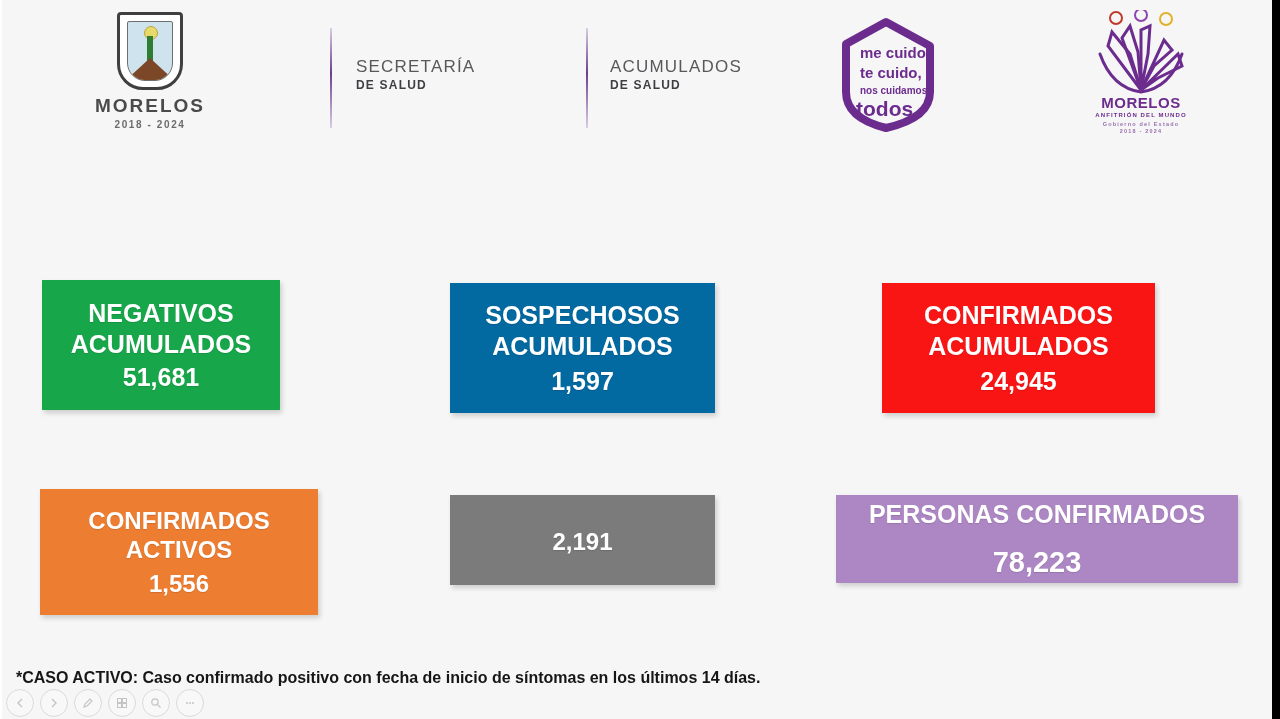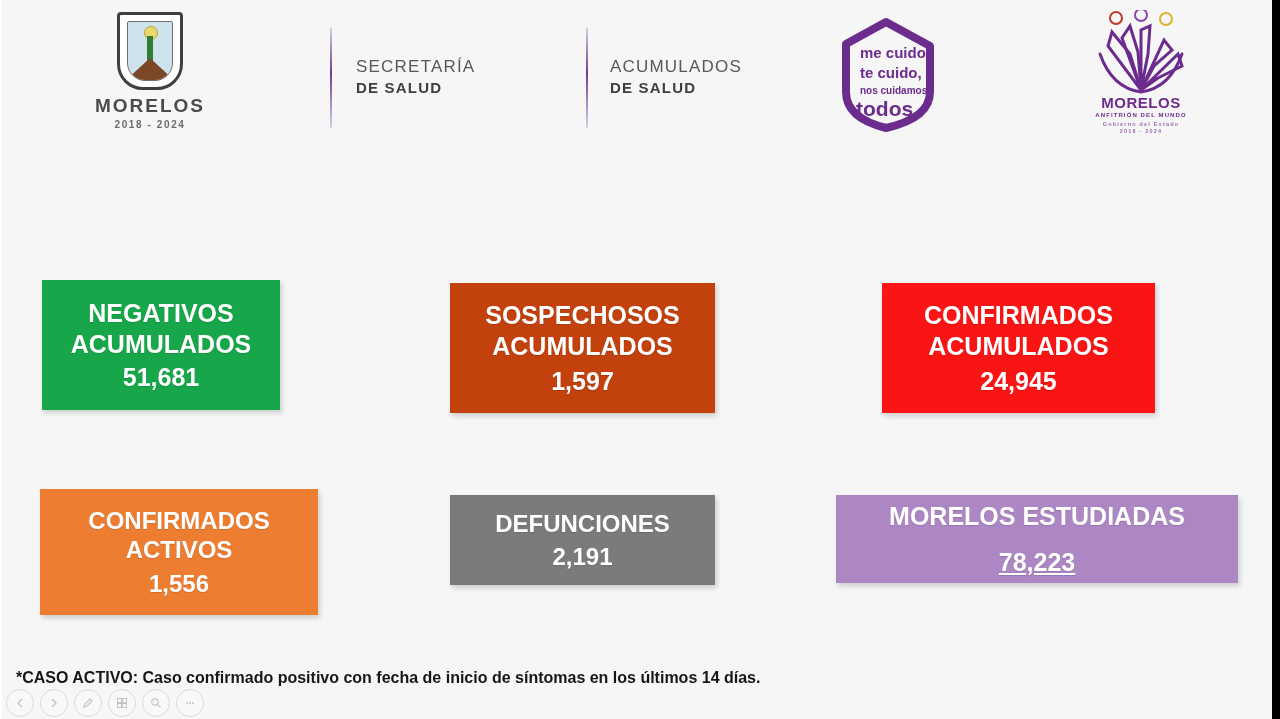--- a/index.html
+++ b/index.html
@@ -137,21 +137,21 @@
     top: 56px;
     color: #58585b;
     line-height: 1.28;
   }
   .dept .l1 {
     font-size: 17px;
     letter-spacing: 1.2px;
     font-weight: 400;
   }
   .dept .l2 {
-    font-size: 15px;
+    font-size: 12px;
     letter-spacing: 1.2px;
     font-weight: 700;
     color: #3f3f43;
   }
   .dept.secretaria { left: 356px; }
   .dept.servicios  { left: 610px; }
 
   
   .cuido-logo {
     position: absolute;
@@ -276,21 +276,21 @@
     background: #7b7b7b;
   }
   .box-defunciones .stat-label { font-size: 24px; }
   .box-defunciones .stat-value { font-size: 24px; margin-top: 4px; }
 
   .box-estudiadas {
     left: 836px; top: 495px;  width: 402px; height: 88px;
     background: #ad86c4;
   }
   .box-estudiadas .stat-label { font-size: 25px; }
-  .box-estudiadas .stat-value { font-size: 25px; margin-top: 16px; text-decoration: underline; }
+  .box-estudiadas .stat-value { font-size: 29px; margin-top: 16px; }
 
   
   .footnote {
     position: absolute;
     left: 16px;
     top: 669px;
     font-size: 16px;
     font-weight: 700;
     color: #161616;
     white-space: nowrap;
@@ -387,21 +387,21 @@
 
 
   <div class="stat-box box-negativos" style="background: rgb(23, 167, 74);">
     <div class="stat-label">
       <div>NEGATIVOS</div>
       <div>ACUMULADOS</div>
     </div>
     <div class="stat-value">51,681</div>
   </div>
 
-  <div class="stat-box box-sospechosos" style="background: #c2410c;">
+  <div class="stat-box box-sospechosos" style="background: #0369a1;">
     <div class="stat-label">
       <div>SOSPECHOSOS</div>
       <div>ACUMULADOS</div>
     </div>
     <div class="stat-value">1,597</div>
   </div>
 
   <div class="stat-box box-confirmados" style="background: rgb(250, 21, 21);">
     <div class="stat-label">
       <div>CONFIRMADOS</div>
@@ -412,29 +412,26 @@
 
   <div class="stat-box box-activos" style="background: rgb(237, 125, 49);">
     <div class="stat-label">
       <div>CONFIRMADOS</div>
       <div>ACTIVOS</div>
     </div>
     <div class="stat-value">1,556</div>
   </div>
 
   <div class="stat-box box-defunciones" style="background: rgb(123, 123, 123);">
-    <div class="stat-label">
-      <div>DEFUNCIONES</div>
-    </div>
     <div class="stat-value">2,191</div>
   </div>
 
   <div class="stat-box box-estudiadas" style="background: rgb(173, 134, 196);">
     <div class="stat-label">
-      <div>MORELOS ESTUDIADAS</div>
+      <div>PERSONAS CONFIRMADOS</div>
     </div>
     <div class="stat-value">78,223</div>
   </div>
 
   <div class="footnote">*CASO ACTIVO: Caso confirmado positivo con fecha de inicio de síntomas en los últimos 14 días.</div>
 
   <div class="presenter-toolbar">
     <div class="tb-btn">
       <svg width="12" height="12" viewBox="0 0 12 12">
         <path d="M8 2 L4 6 L8 10" fill="none" stroke="#555" stroke-width="1.4"></path>

